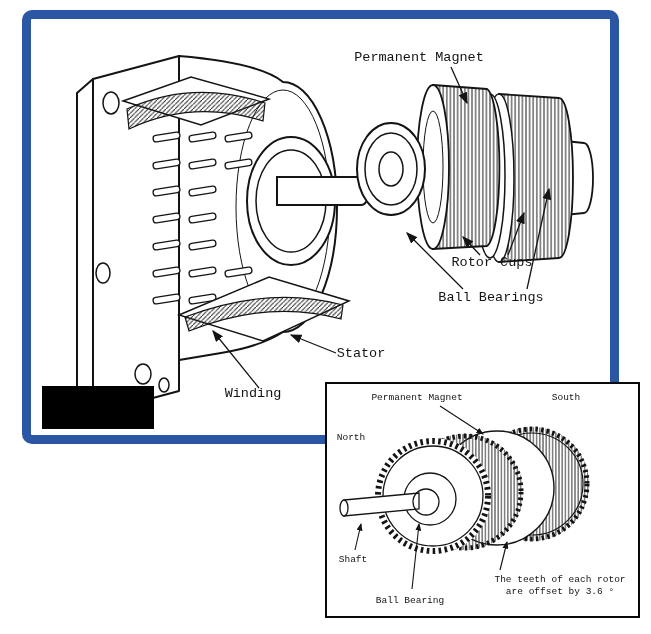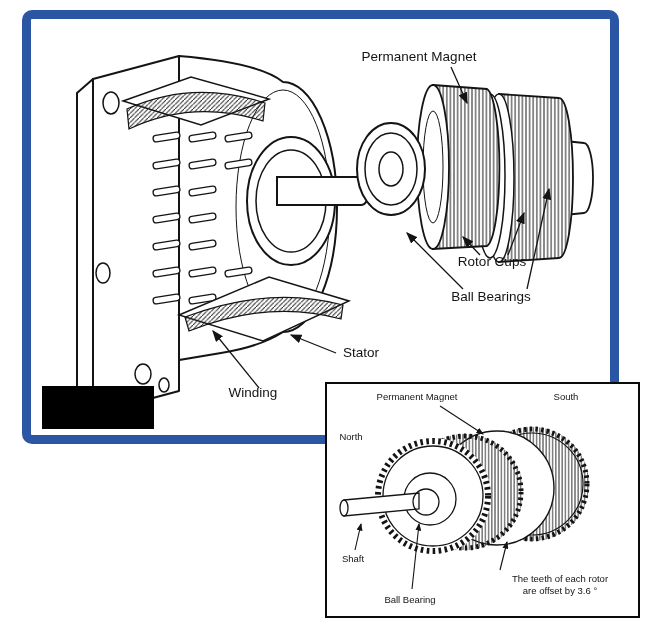--- a/index.html
+++ b/index.html
@@ -1,17 +1,17 @@
 <!DOCTYPE html>
 <html style="--frame-blue: #2a56a4; --ink: #141414; --paper: #ffffff;"><head>
 <meta charset="utf-8">
 <style>
   html,body{margin:0;padding:0;background:#fff;}
   .page{position:relative;width:651px;height:634px;background:var(--paper,#fff);
-        font-family:Liberation Sans, sans-serif;overflow:hidden;}
+        font-family:Liberation Mono, monospace;overflow:hidden;}
   .main-panel{position:absolute;left:22px;top:10px;width:579px;height:416px;
         border:9px solid var(--frame-blue,#2a56a4);border-radius:10px;background:#fff;}
   .main-panel svg{display:block;}
   .redacted{position:absolute;left:42px;top:386px;width:112px;height:43px;background:#000;}
   .inset-panel{position:absolute;left:325px;top:382px;width:311px;height:232px;
         border:2px solid #0a0a0a;background:#fff;}
   .inset-panel svg{display:block;}
   text{fill:var(--ink,#111);}
   .lbl{font-size:13.5px;}
   .lbl-s{font-size:9.5px;}

